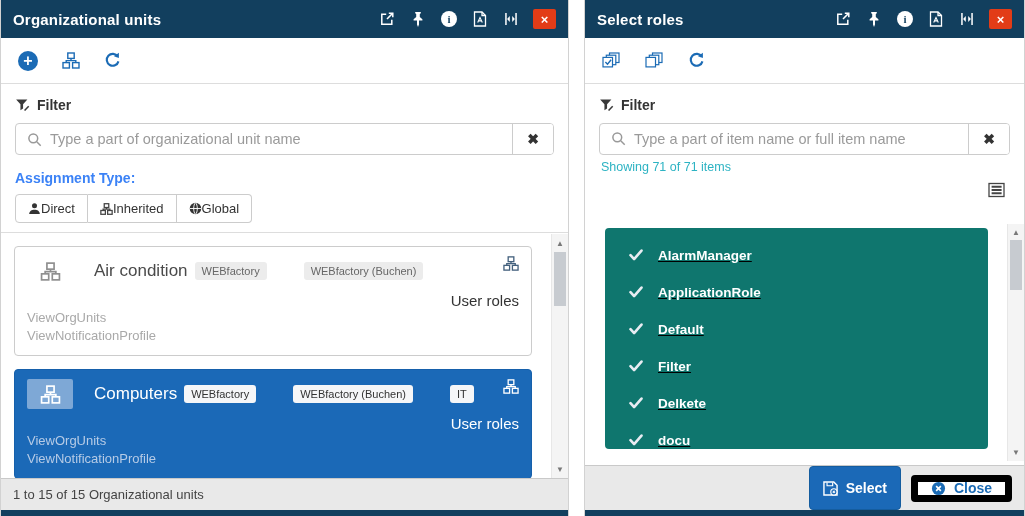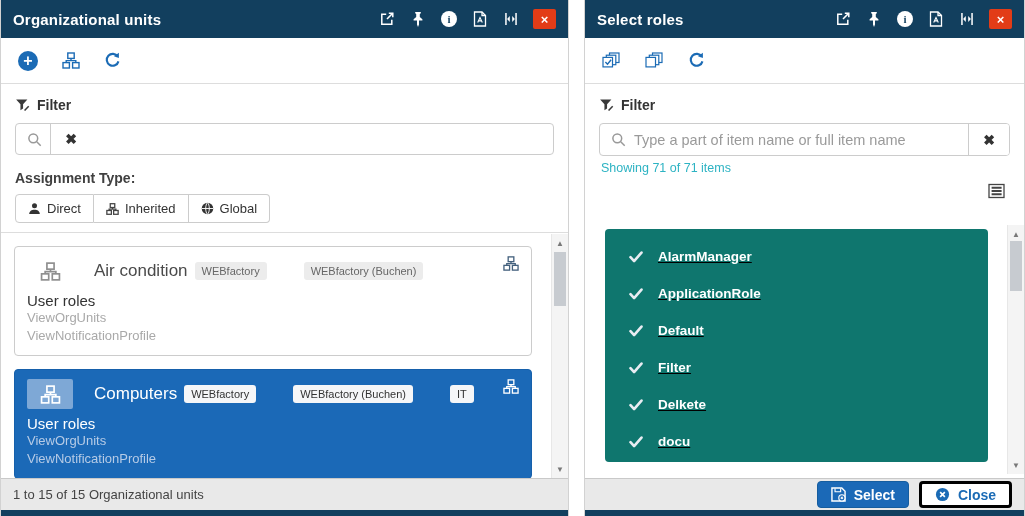--- a/index.html
+++ b/index.html
@@ -55,44 +55,44 @@
   .search-icon { display: flex; align-items: center; padding: 0 8px 0 11px; }
   .search-input { flex: 1; border: none; outline: none; font-size: 14.5px; color: #333; font-family: inherit; }
   .search-input::placeholder { color: #9a9a9a; }
   .clear-btn {
     flex: 0 0 41px; border: none; border-left: 1px solid #ccc; background: #fff;
     font-size: 14px; font-weight: bold; color: #333; cursor: pointer;
     display: flex; align-items: center; justify-content: center;
   }
 
   
-  .assign-label { padding: 15px 14px 0; font-size: 14px; font-weight: bold; color: #404040; }
+  .assign-label { padding: 15px 14px 0; font-size: 14px; font-weight: bold; color: #3b82f6; }
   .btn-group { display: inline-flex; margin: 8px 14px 0; }
   .abtn {
-    display: flex; align-items: center; gap: 6px; padding: 6px 12px;
+    display: flex; align-items: center; padding: 6px 12px;
     border: 1px solid #ccc; background: #fff; font-size: 13px; color: #333;
     font-family: inherit; cursor: pointer;
   }
   .abtn + .abtn { border-left: none; }
   .abtn:first-child { border-radius: 4px 0 0 4px; }
   .abtn:last-child  { border-radius: 0 4px 4px 0; }
 
   
   .unit-list {
     flex: 1 1 auto; margin-top: 9px; border-top: 1px solid #ddd;
     position: relative; padding: 13px 36px 0 13px; overflow: hidden; background: #fff;
   }
   .unit-card { border: 1px solid #ccc; border-radius: 4px; padding: 9px 12px 10px; margin-bottom: 13px; background: #fff; cursor: pointer; }
   .unit-head { display: flex; align-items: center; }
   .unit-icon { width: 46px; height: 30px; flex: 0 0 46px; display: flex; align-items: center; justify-content: center; color: #8f8f8f; border-radius: 2px; margin-right: 21px; }
   .unit-title { font-size: 17px; color: #4a4a4a; white-space: nowrap; }
   .badges { display: flex; align-items: center; gap: 30px; }
   .badge { margin-left: 7px; font-size: 11px; padding: 3px 7px; border-radius: 3px; background: #ececec; color: #666; white-space: nowrap; }
   .unit-sitemap { margin-left: auto; color: #44617e; align-self: flex-start; display: flex; }
-  .unit-section { font-size: 15px; color: #333; margin-top: 6px; }
+  .unit-section { font-size: 15px; color: #333; margin-top: 6px; text-align: right; }
   .unit-role { font-size: 13px; color: #a9a9a9; line-height: 18px; }
   .unit-card.selected { background: #1b69b7; border-color: #1660ab; }
   .unit-card.selected .unit-icon { background: #7ea8d6; color: #fff; }
   .unit-card.selected .unit-title { color: #fff; }
   .unit-card.selected .badge { background: #f5f6f8; color: #333; }
   .unit-card.selected .unit-sitemap { color: #fff; }
   .unit-card.selected .unit-section { color: #fff; }
   .unit-card.selected .unit-role { color: #b6cbe6; }
 
   
@@ -111,24 +111,24 @@
 
   
   .panel-footer {
     flex: 0 0 32px; background: #e9e9e9; border-top: 1px solid #c9c9c9;
     display: flex; align-items: center; padding: 0 12px; font-size: 13px; color: #444;
   }
   .panel-footer.right { justify-content: flex-end; gap: 10px; }
   .btn-select {
     background: #1b69b7; color: #fff; border: 1px solid #155d9f; border-radius: 4px;
     padding: 4px 13px; font-size: 14px; font-weight: bold; font-family: inherit;
-    display: flex; align-items: center; gap: 8px; cursor: pointer; height: 27px;
+    display: flex; align-items: center; gap: 8px; cursor: pointer; height: 44px;
   }
   .btn-close2 {
-    background: #fff; color: #1b6bb5; border: 3px solid #000000; border-radius: 4px;
+    background: #fff; color: #1b6bb5; border: 7px solid #000000; border-radius: 4px;
     padding: 4px 13px; font-size: 14px; font-weight: bold; font-family: inherit;
     display: flex; align-items: center; gap: 8px; cursor: pointer; height: 27px;
   }
   .bottom-strip { flex: 0 0 6px; background: #123f5e; }
 </style>
 </head>
 <body>
 
 <div class="panel panel-left">
   <div class="panel-header">
@@ -196,20 +196,21 @@
     <span>Filter</span>
   </div>
 
   <div class="search-box">
     <span class="search-icon">
       <svg width="15" height="15" viewBox="0 0 16 16" fill="none" stroke="#999" stroke-width="1.6">
           <circle cx="6.7" cy="6.7" r="4.7"></circle>
           <path d="M10.4 10.4l4.2 4.2"></path>
         </svg>
     </span>
+    <input class="search-input" placeholder="Type a part of organizational unit name" style="">
     <button class="clear-btn">✖</button>
   </div>
 
   <div class="assign-label">Assignment Type:</div>
   <div class="btn-group">
     <button class="abtn">
       <svg width="13" height="13" viewBox="0 0 14 14">
           <circle cx="7" cy="4" r="2.7" fill="#333"></circle>
           <path d="M1.3 13c0-3 2.6-4.6 5.7-4.6S12.7 10 12.7 13z" fill="#333"></path>
         </svg>

